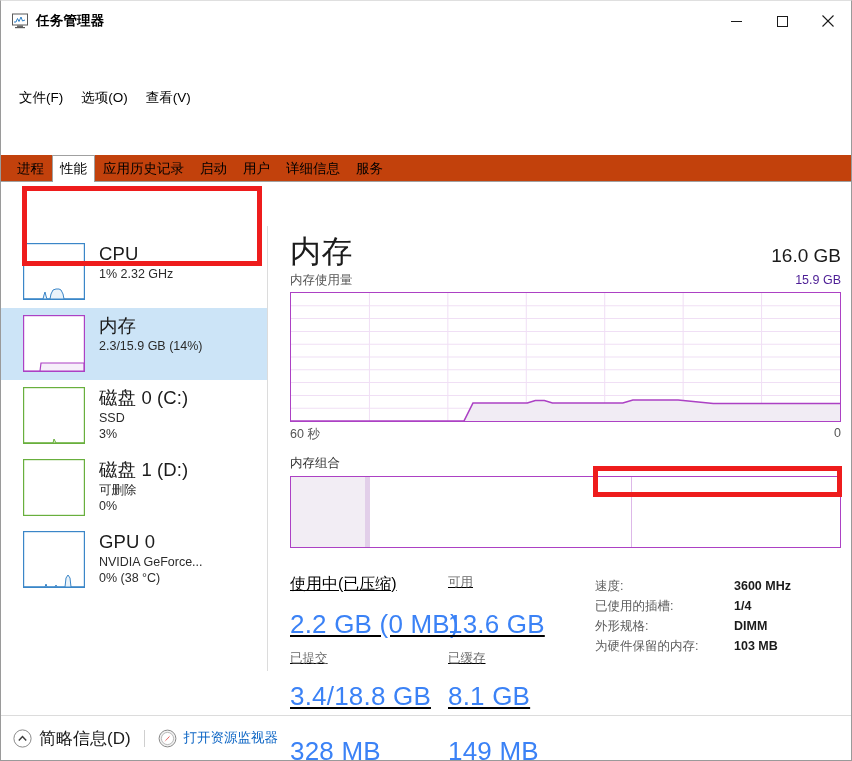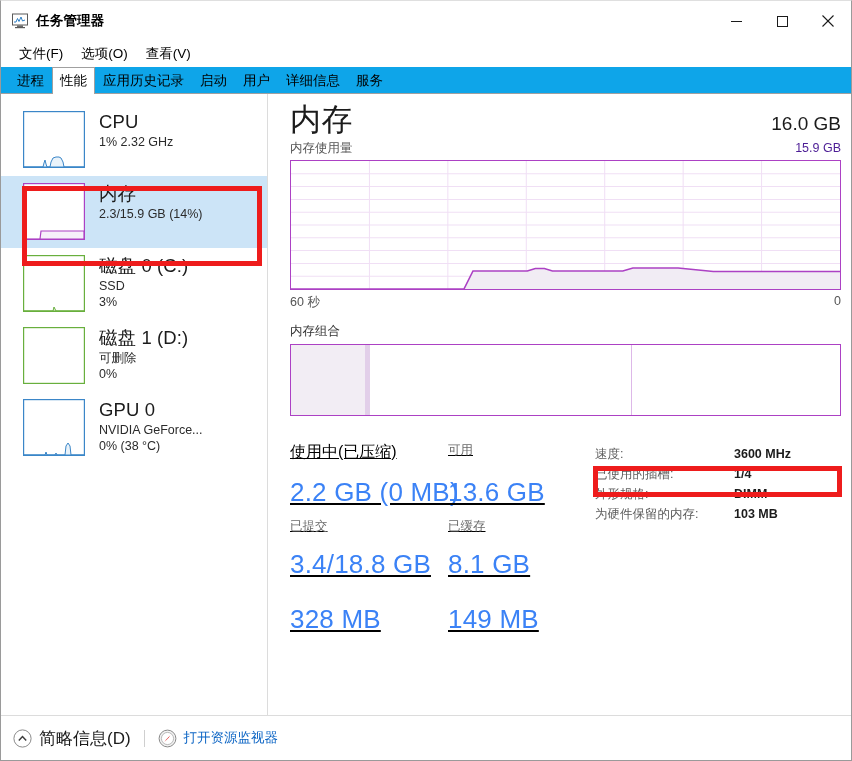--- a/index.html
+++ b/index.html
@@ -20,20 +20,21 @@
     left: 0; top: 0;
     width: 852px; height: 761px;
     background: #ffffff;
     border-left: 1px solid #9a9a9a;
     border-right: 1px solid #9a9a9a;
     border-bottom: 1px solid #9a9a9a;
     border-top: 1px solid #dfdfdf;
     box-sizing: border-box;
     display: flex;
     flex-direction: column;
+    gap: 44px;
   }
 
   
   .titlebar {
     height: 40px;
     display: flex;
     align-items: center;
     flex: 0 0 auto;
     background: #ffffff;
     position: relative;
@@ -83,21 +84,21 @@
     font-size: 13.5px;
     padding: 3px 7px 4px 7px;
     color: #000;
     cursor: default;
     white-space: nowrap;
   }
 
   
   .tabstrip {
     height: 27px;
-    background: #0ea5e9;
+    background: #c2410c;
     border-bottom: 1px solid #a0a0a0;
     display: flex;
     align-items: flex-end;
     padding-left: 8px;
     flex: 0 0 auto;
     box-sizing: border-box;
   }
   .tab {
     font-size: 13.5px;
     padding: 4px 7px 5px 7px;

